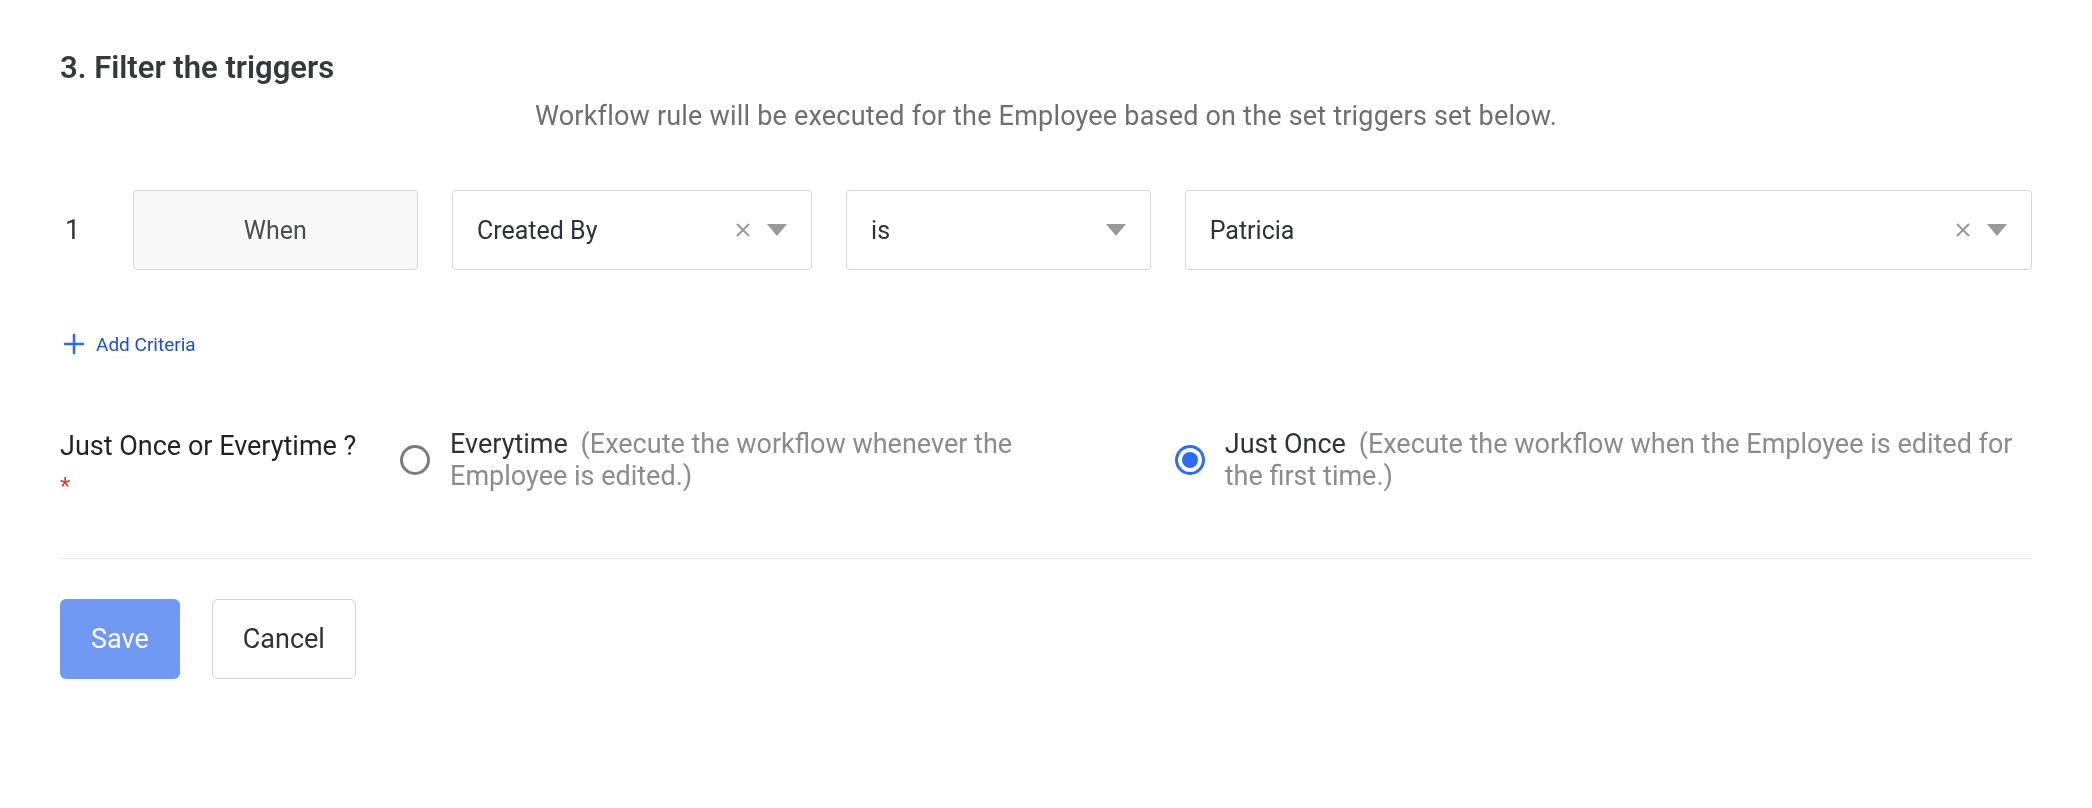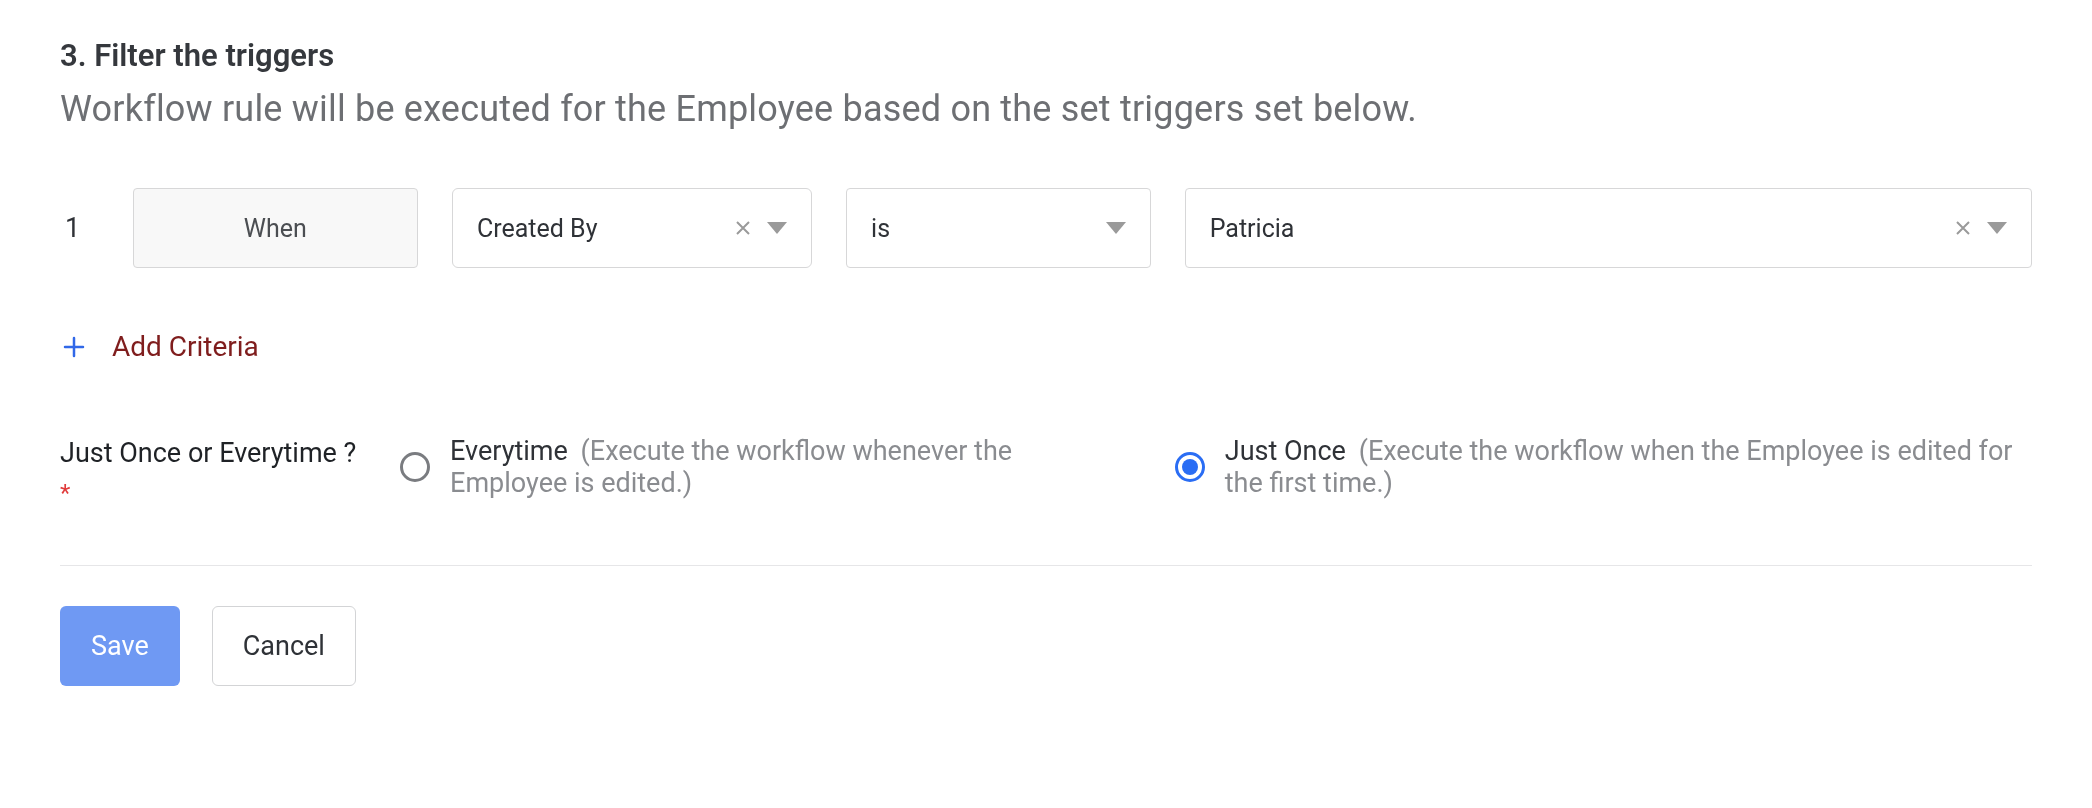--- a/index.html
+++ b/index.html
@@ -5,33 +5,34 @@
   * { box-sizing: border-box; }
   html, body {
     margin: 0;
     padding: 0;
     font-family: -apple-system, BlinkMacSystemFont, "Segoe UI", Roboto, "Helvetica Neue", Arial, sans-serif;
     color: #2f3237;
     background: #fff;
   }
   .page {
     width: 2092px;
-    padding: 37px 60px 60px 60px;
+    padding: 49px 60px 60px 60px;
   }
   .section-title {
     font-size: 31px;
     font-weight: 600;
     color: #35383d;
     margin: 0 0 14px 0;
   }
   .section-desc {
-    font-size: 36px;
+    font-size: 27px;
     color: #6d6f73;
     margin: 0 0 58px 0;
     letter-spacing: 0.2px;
+    text-align: center;
   }
 
   .criteria-row {
     display: flex;
     align-items: center;
     gap: 34px;
     padding-left: 0px;
     margin-bottom: 62px;
   }
   .row-index {
@@ -51,21 +52,21 @@
     font-size: 25px;
     color: #2f3237;
     background: #fff;
   }
   .box.when {
     width: 296px;
     background: #f8f8f8;
     justify-content: center;
     color: #4b4e52;
   }
-  .box.field { width: 374px; border-radius: 6px; }
+  .box.field { width: 374px; }
   .box.operator { width: 316px; }
   .box.value   { width: 883px; }
 
   .box .label { flex: 1; }
   .box .controls {
     display: flex;
     align-items: center;
     gap: 14px;
   }
 
@@ -83,23 +84,23 @@
     width: 0;
     height: 0;
     border-left: 10px solid transparent;
     border-right: 10px solid transparent;
     border-top: 12px solid #9a9a9a;
   }
 
   .add-criteria {
     display: inline-flex;
     align-items: center;
-    gap: 26px;
-    color: #7f1d1d;
-    font-size: 28px;
+    gap: 10px;
+    color: #1d4ed8;
+    font-size: 19px;
     margin-left: 2px;
     margin-bottom: 72px;
     cursor: pointer;
   }
   .add-criteria .plus {
     width: 24px;
     height: 24px;
     display: flex;
     align-items: center;
     justify-content: center;

